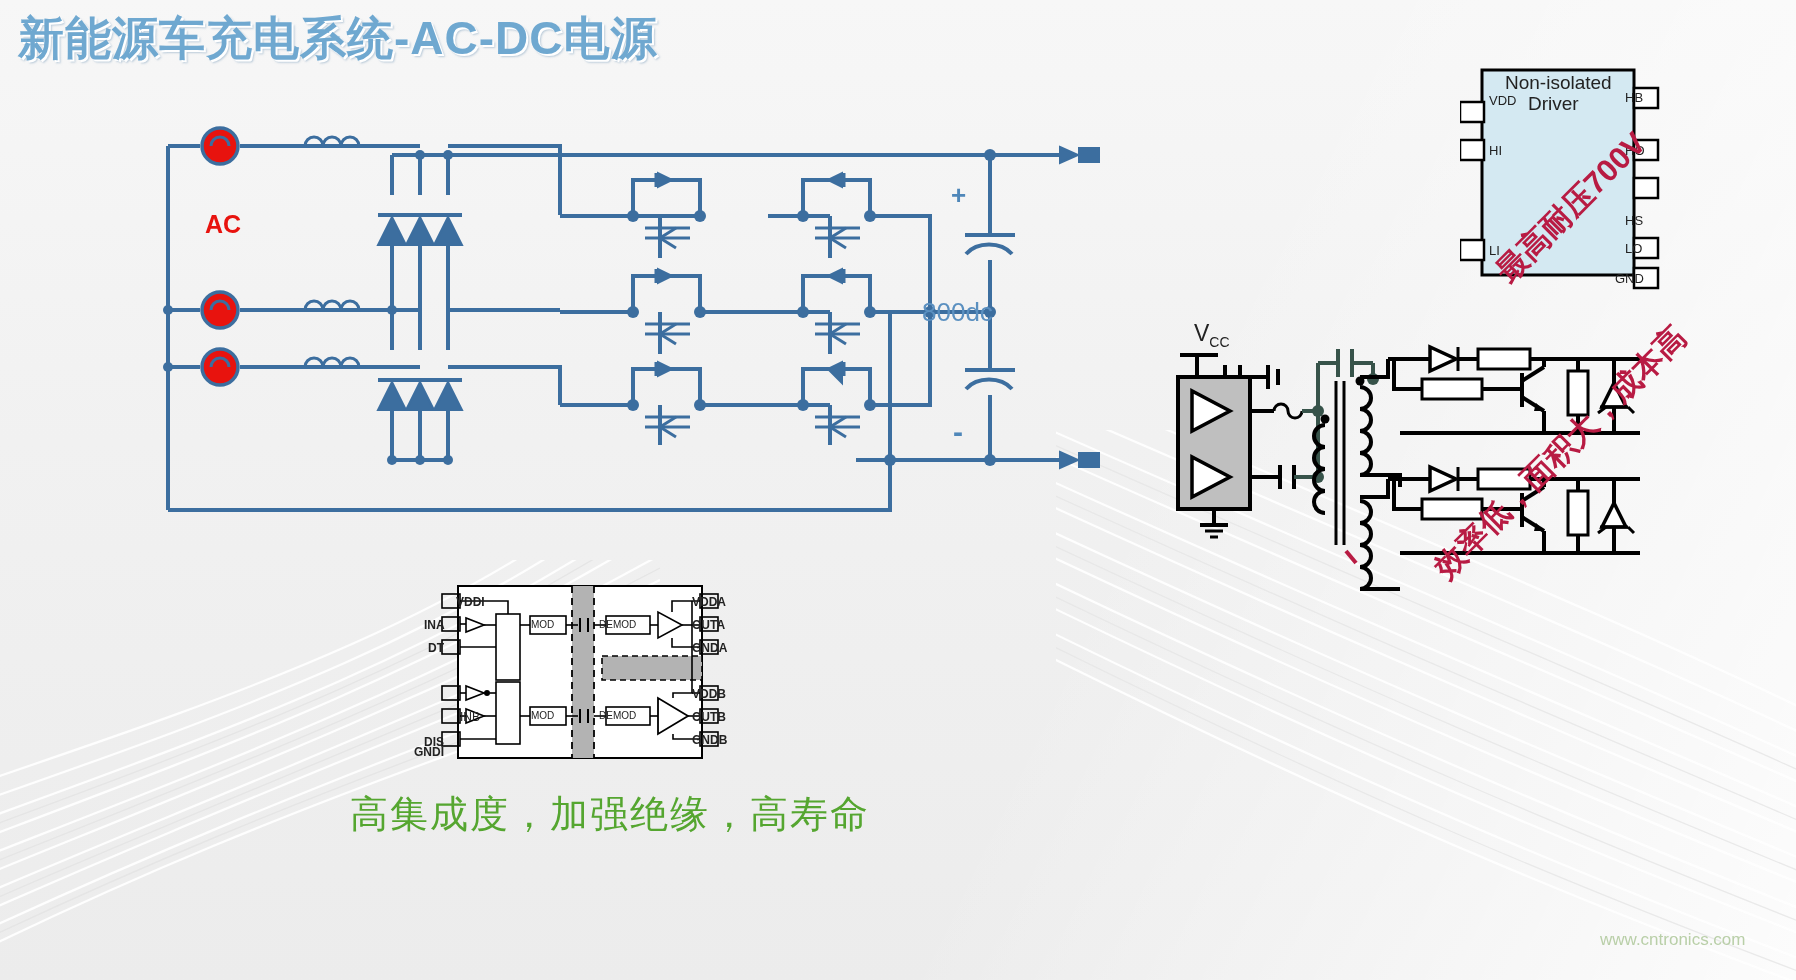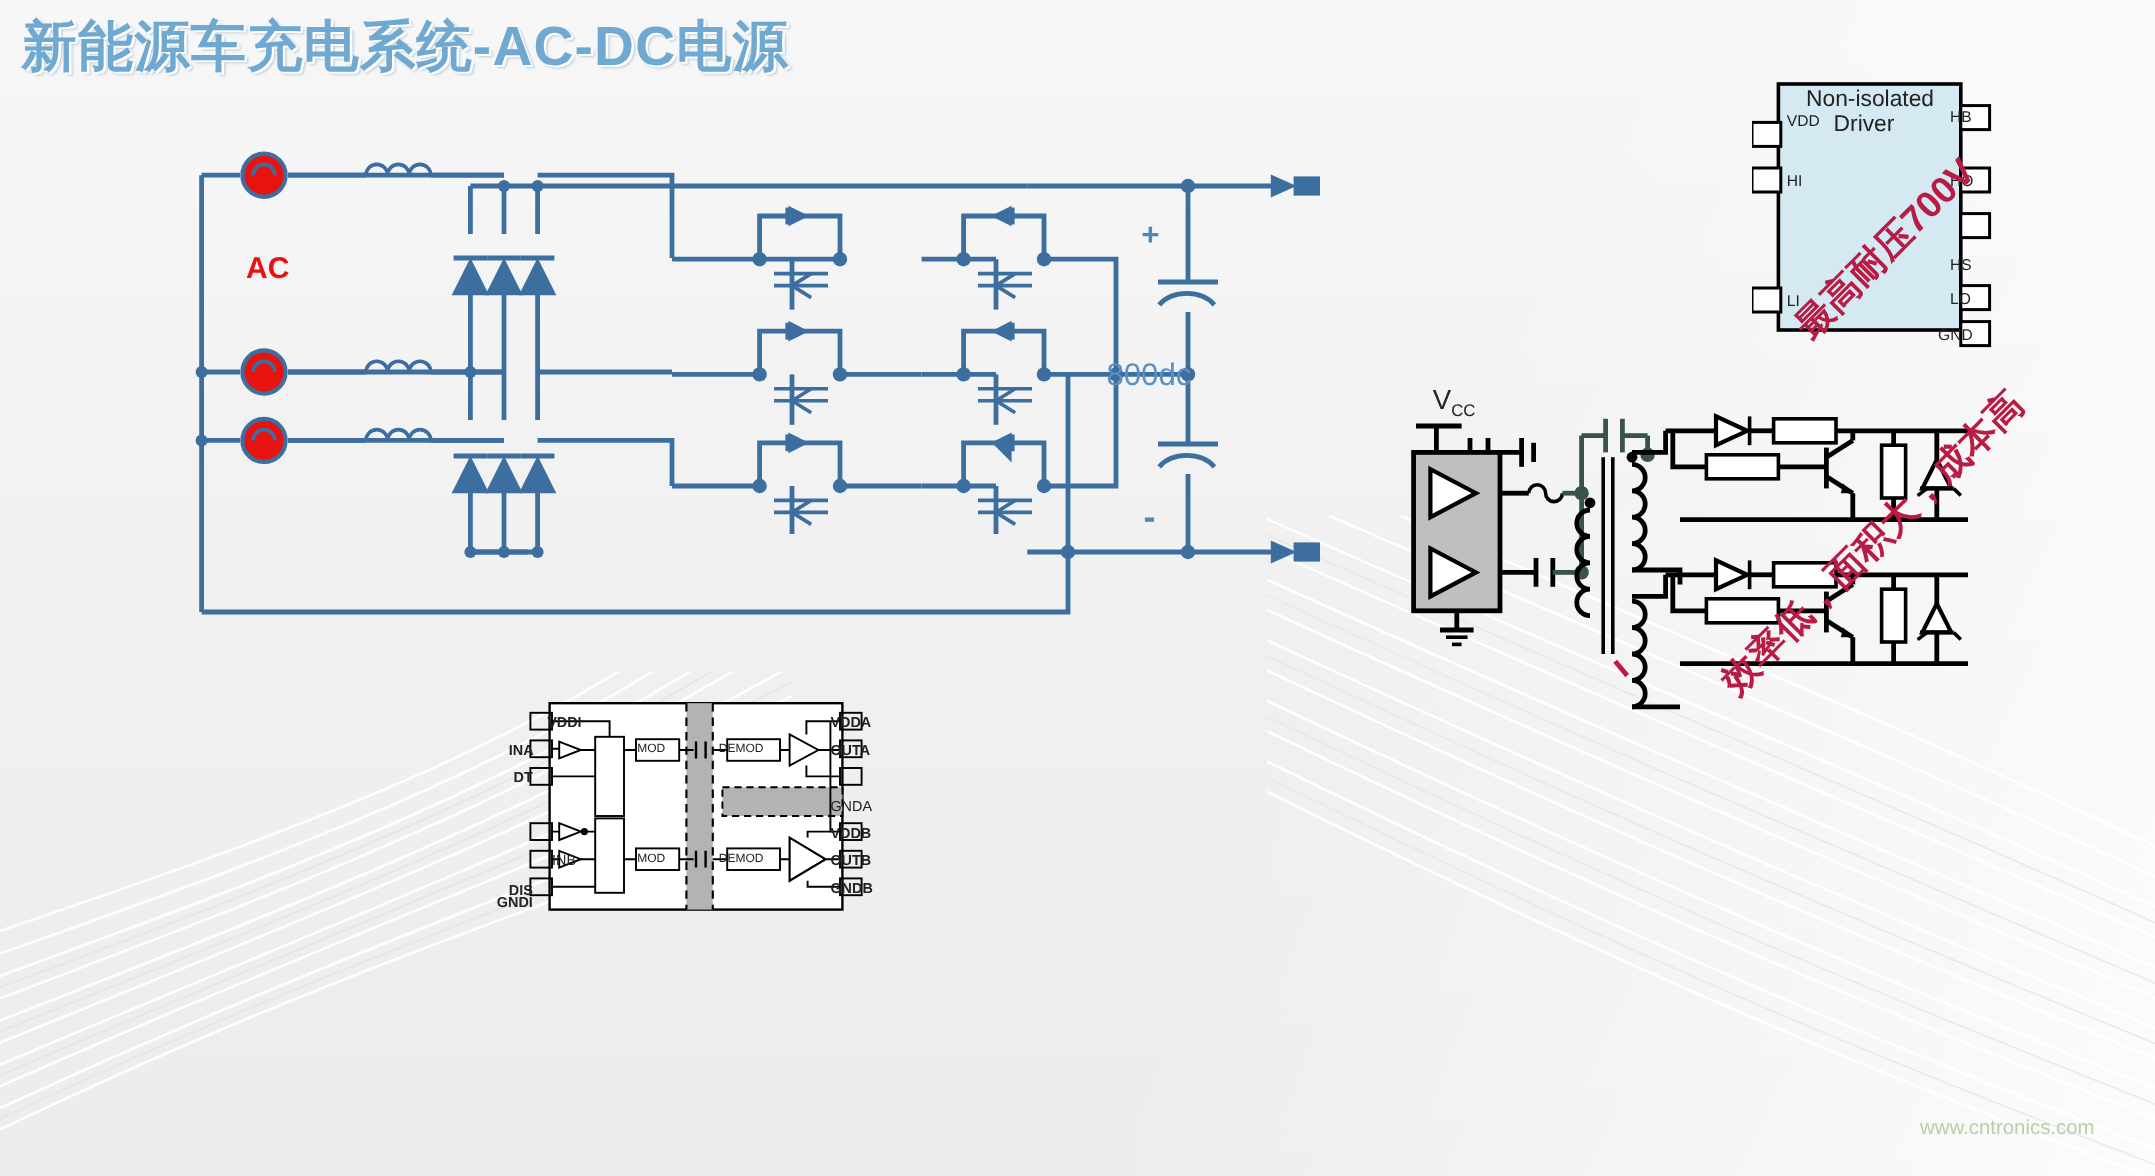--- a/index.html
+++ b/index.html
@@ -542,25 +542,26 @@
 
   <div class="chiptxt" style="left:416px;top:595px;font-size:12px;font-weight:bold;margin-left:40px;">VDDI</div>
   <div class="chiptxt" style="left:424px;top:618px;font-size:12px;font-weight:bold;">INA</div>
   <div class="chiptxt" style="left:428px;top:641px;font-size:12px;font-weight:bold;">DT</div>
   <div class="chiptxt" style="left:424px;top:687px;font-size:12px;font-weight:bold;margin-top:48px;">DIS</div>
   <div class="chiptxt" style="left:424px;top:710px;font-size:12px;font-weight:normal;padding-left:36px;">INB</div>
   <div class="chiptxt" style="left:414px;top:733px;font-size:12px;font-weight:bold;margin-top:12px;">GNDI</div>
 
   <div class="chiptxt" style="left:692px;top:595px;font-size:12px;font-weight:bold;">VDDA</div>
   <div class="chiptxt" style="left:692px;top:618px;font-size:12px;font-weight:bold;">OUTA</div>
-  <div class="chiptxt" style="left:692px;top:641px;font-size:12px;font-weight:normal;margin-top:24px;">GNDA</div>
+  <div class="chiptxt" style="left:692px;top:641px;font-size:12px;font-weight:bold;">GNDA</div>
   <div class="chiptxt" style="left:692px;top:687px;font-size:12px;font-weight:bold;">VDDB</div>
   <div class="chiptxt" style="left:692px;top:710px;font-size:12px;font-weight:bold;">OUTB</div>
   <div class="chiptxt" style="left:692px;top:733px;font-size:12px;font-weight:bold;">GNDB</div>
 
   <div class="chiptxt" style="left:531px;top:619px;font-size:10px;">MOD</div>
   <div class="chiptxt" style="left:599px;top:619px;font-size:10px;">DEMOD</div>
   <div class="chiptxt" style="left:531px;top:710px;font-size:10px;">MOD</div>
   <div class="chiptxt" style="left:599px;top:710px;font-size:10px;">DEMOD</div>
 
+  <div class="lbl" id="green-caption">高集成度，加强绝缘，高寿命</div>
   <div class="lbl" id="watermark">www.cntronics.com</div>
 
 </div>
 
 </body></html>

